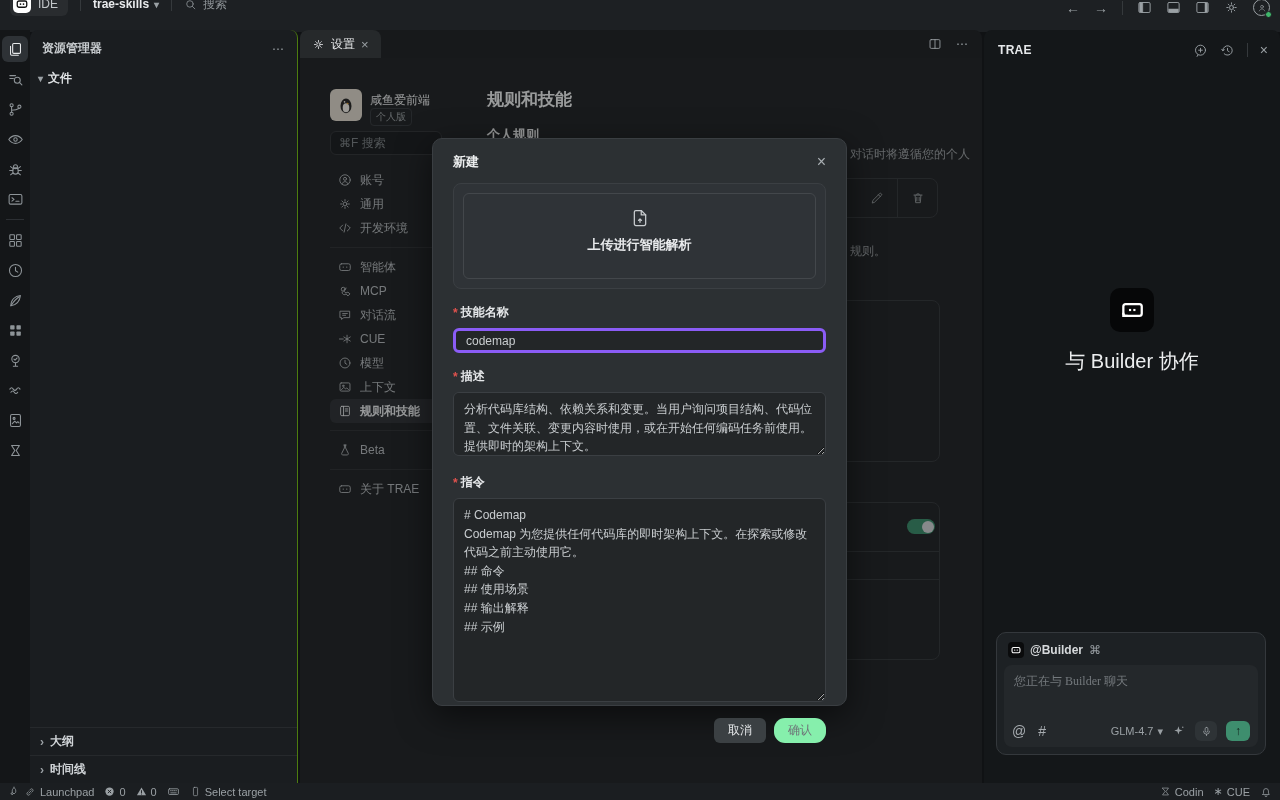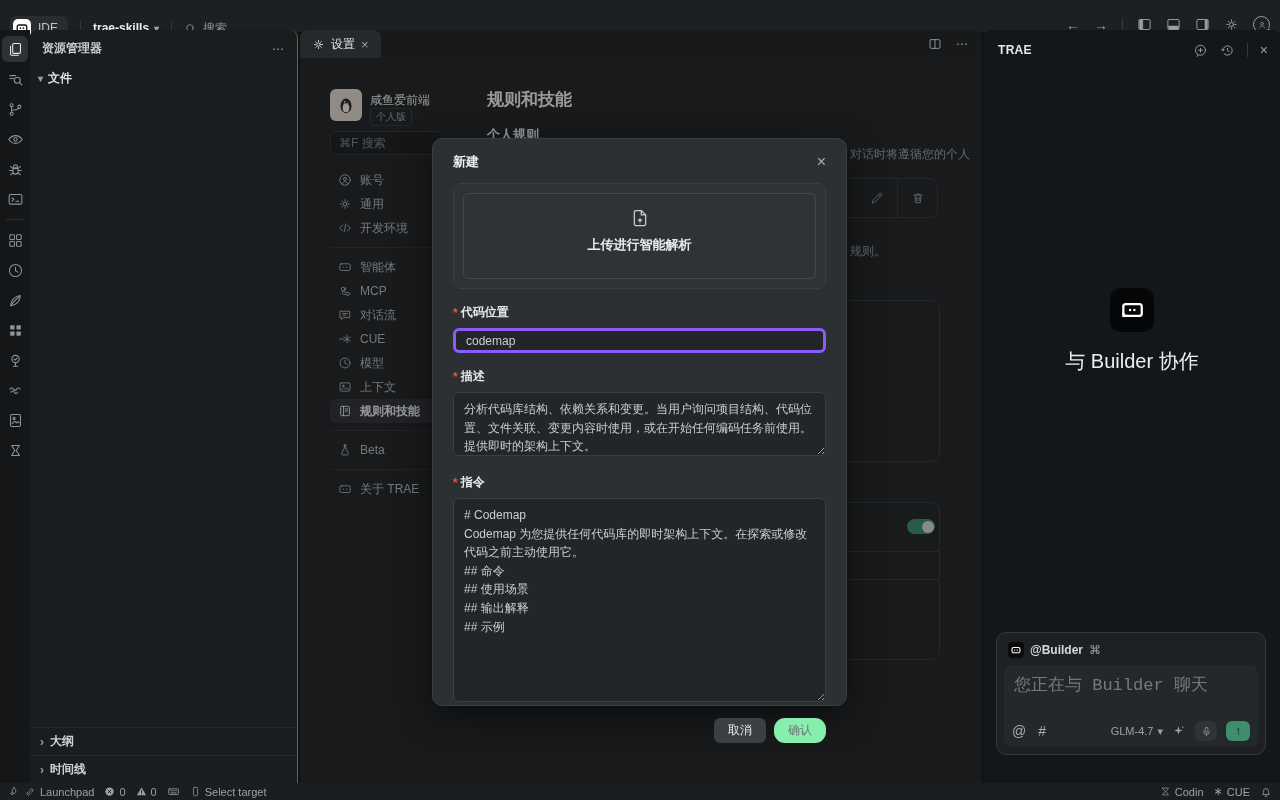--- a/index.html
+++ b/index.html
@@ -10,21 +10,21 @@
     font-size:12px;
     color:#d6d9db;
     position:relative;
   }
   svg { display:block; }
   .ic { fill:none; stroke:currentColor; stroke-width:1.5; stroke-linecap:round; stroke-linejoin:round; }
   .icf { fill:currentColor; stroke:none; }
 
   
   .titlebar { position:absolute; top:0; left:0; width:1280px; height:30px;
-    background:#1d2023; display:flex; align-items:flex-start; justify-content:space-between; padding:16px 10px; }
+    background:#1d2023; display:flex; align-items:flex-end; justify-content:space-between; padding:16px 10px; }
   .tb-left { display:flex; align-items:center; gap:12px; }
   .logo-pill { display:flex; align-items:center; gap:7px; background:#292c2f; border-radius:6px; padding:3px 10px 3px 3px; }
   .logo-sq { width:18px; height:18px; background:#ffffff; border-radius:5px; display:flex; align-items:center; justify-content:center; }
   .logo-pill span { color:#c3c7ca; font-size:12px; }
   .vdiv { width:1px; height:14px; background:#35393c; }
   .project { display:flex; align-items:center; gap:5px; color:#e9ebed; font-weight:bold; }
   .project .chev { color:#9aa0a4; font-size:10px; }
   .tb-search { display:flex; align-items:center; gap:6px; color:#8d9296; }
   .tb-right { display:flex; align-items:center; gap:14px; color:#9aa0a4; }
   .tb-right .txt-ic { font-size:14px; }
@@ -118,21 +118,21 @@
   .rp-icons { display:flex; align-items:center; gap:12px; color:#9aa0a4; }
   .builder-hero { position:absolute; left:0; right:0; top:258px; display:flex; flex-direction:column; align-items:center; }
   .builder-logo { width:44px; height:44px; background:#060708; border-radius:10px; display:flex; align-items:center; justify-content:center; color:#ffffff; }
   .builder-heading { margin-top:16px; font-size:20px; color:#eceeef; }
   .builder-desc { margin-top:12px; width:252px; text-align:center; color:#9aa0a4; line-height:1.6; }
   .chatbox { position:absolute; left:12px; right:14px; bottom:28px; background:#1d2124; border:1px solid #34383c; border-radius:10px; padding:7px; }
   .chat-agent { display:flex; align-items:center; gap:6px; padding:2px 4px 7px 4px; color:#d6d9db; font-weight:bold; }
   .mini-logo { width:16px; height:16px; background:#0a0b0c; border-radius:4px; display:flex; align-items:center; justify-content:center; color:#fff; }
   .chat-cmd { color:#9aa0a4; font-weight:normal; }
   .chat-inner { background:#24282b; border-radius:8px; height:82px; position:relative; padding:8px 10px; }
-  .chat-input { width:100%; height:40px; background:transparent; border:none; resize:none; color:#f0abfc; font-size:17px; font-family:Liberation Mono, monospace; outline:none; }
+  .chat-input { width:100%; height:40px; background:transparent; border:none; resize:none; color:#f0abfc; font-size:12px; font-family:Liberation Serif, serif; outline:none; }
   .chat-input::placeholder { color:#74797d; }
   .chat-toolbar { position:absolute; left:8px; right:8px; bottom:6px; display:flex; align-items:center; }
   .chat-toolbar .t-left { display:flex; align-items:center; gap:12px; color:#a7acb0; font-size:14px; }
   .chat-toolbar .t-right { margin-left:auto; display:flex; align-items:center; gap:9px; }
   .model-sel { display:flex; align-items:center; gap:4px; color:#9aa0a4; font-size:11px; }
   .tool-ic { color:#9aa0a4; }
   .mic-btn { width:22px; height:20px; background:#2e3336; border-radius:6px; display:flex; align-items:center; justify-content:center; color:#aab0b4; }
   .send-btn { width:24px; height:20px; background:#3e8e6e; border-radius:6px; display:flex; align-items:center; justify-content:center; color:#0e2018; font-weight:bold; }
 
   
@@ -489,21 +489,21 @@
             <path d="M13.5 3v5.3h5.3"></path>
             <path d="M12 17.2v-4M10.2 14.8l1.8-1.8 1.8 1.8"></path>
           </svg>
       </div>
       <div class="upload-title">上传进行智能解析</div>
     </div>
   </div>
 
   <div class="fld-label">
     <span class="req">*</span>
-    <span>代码位置</span>
+    <span>技能名称</span>
   </div>
   <input class="fld-input" value="codemap" style="">
 
   <div class="fld-label">
     <span class="req">*</span>
     <span>描述</span>
   </div>
   <textarea class="fld-area area-desc" style="">分析代码库结构、依赖关系和变更。当用户询问项目结构、代码位置、文件关联、变更内容时使用，或在开始任何编码任务前使用。提供即时的架构上下文。</textarea>
 
   <div class="fld-label">

